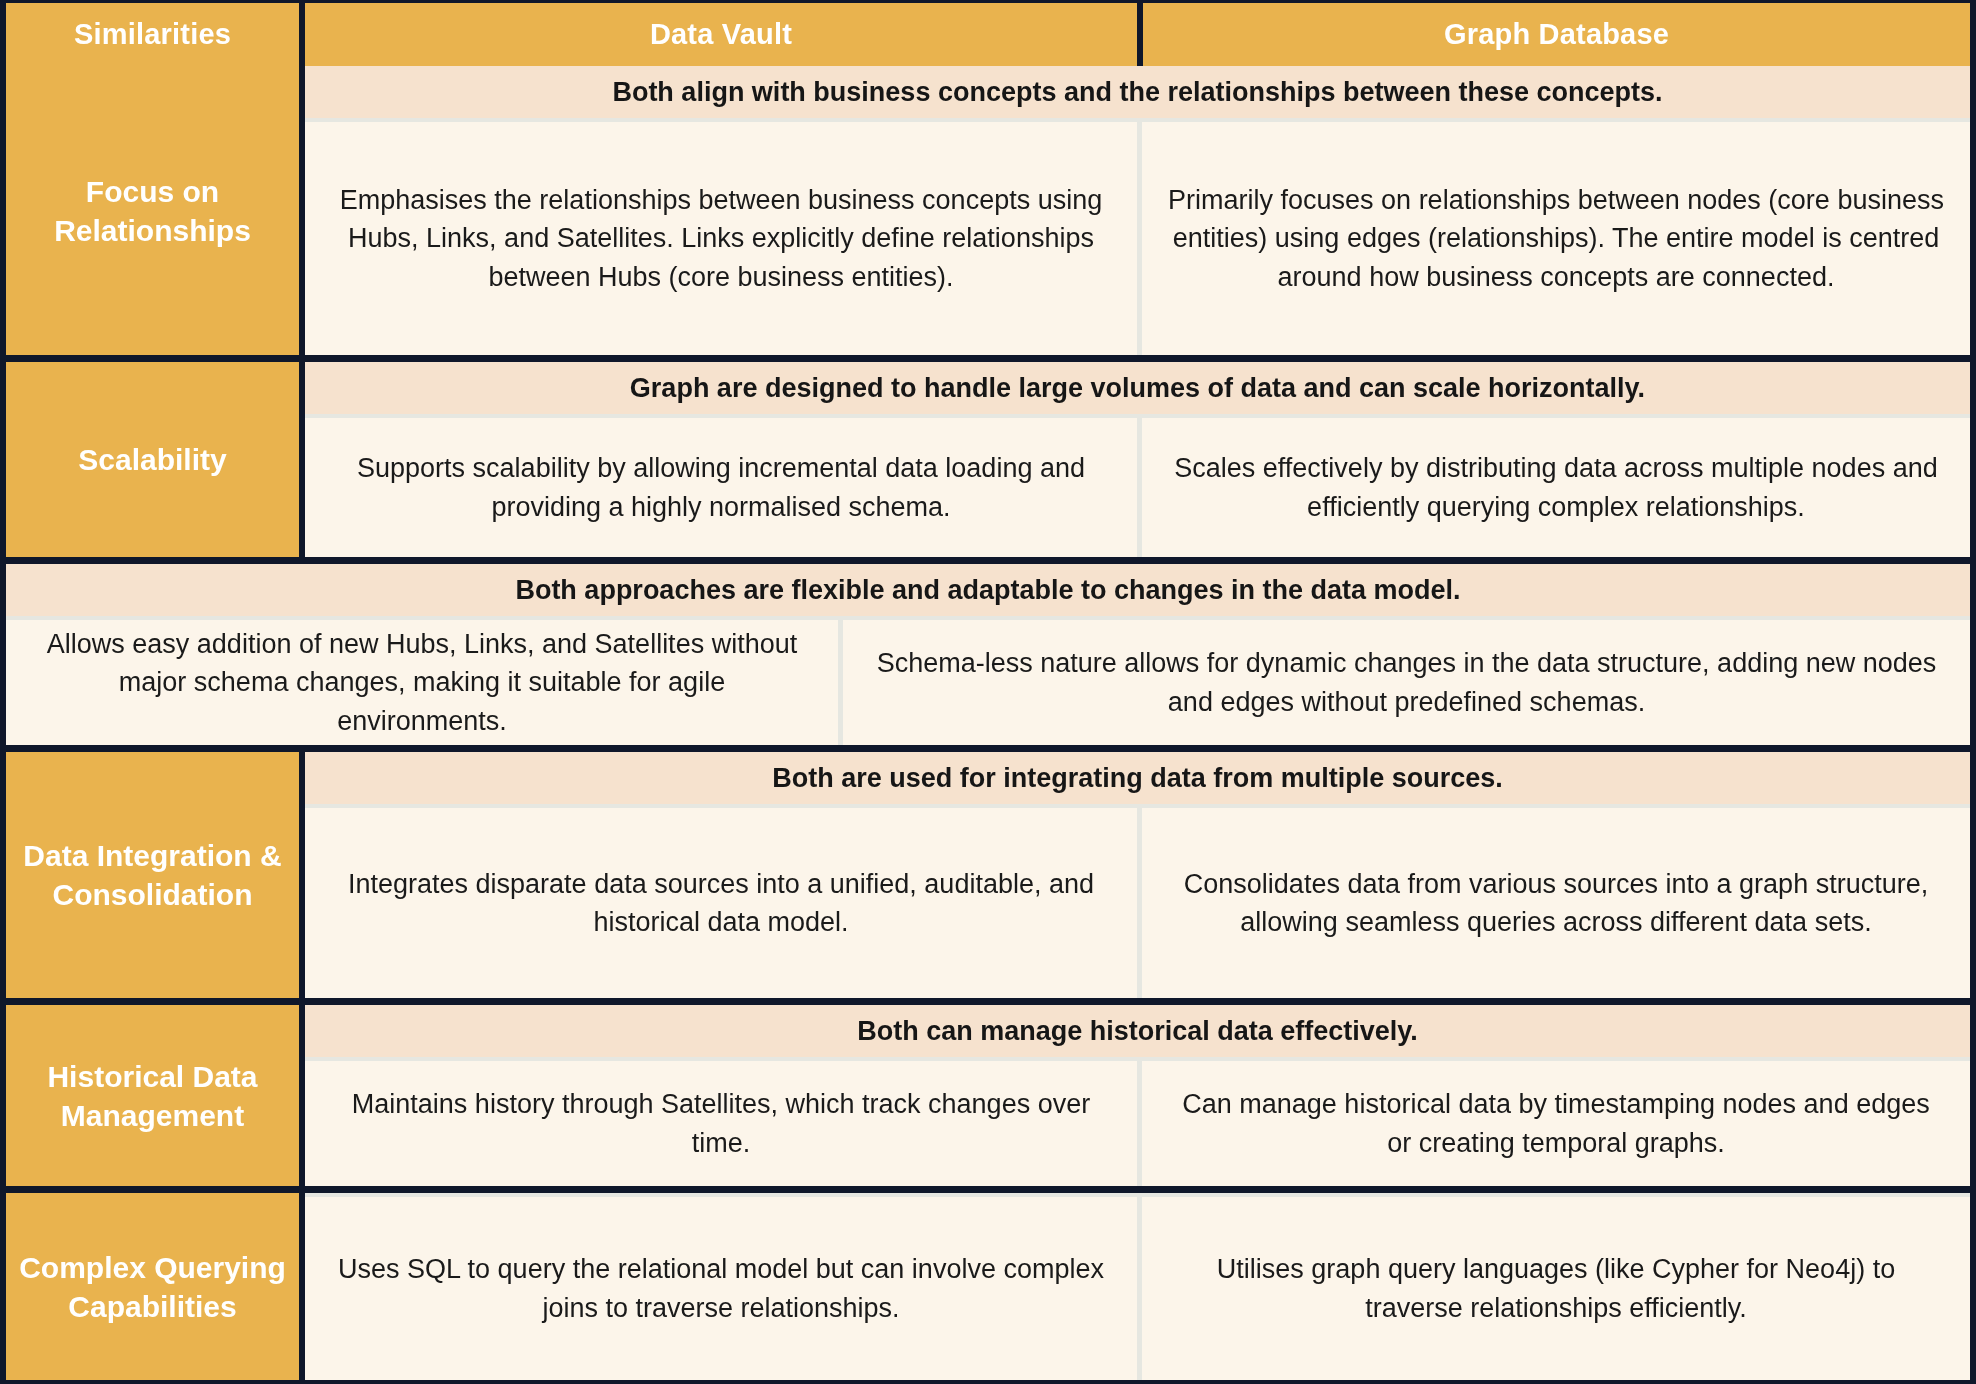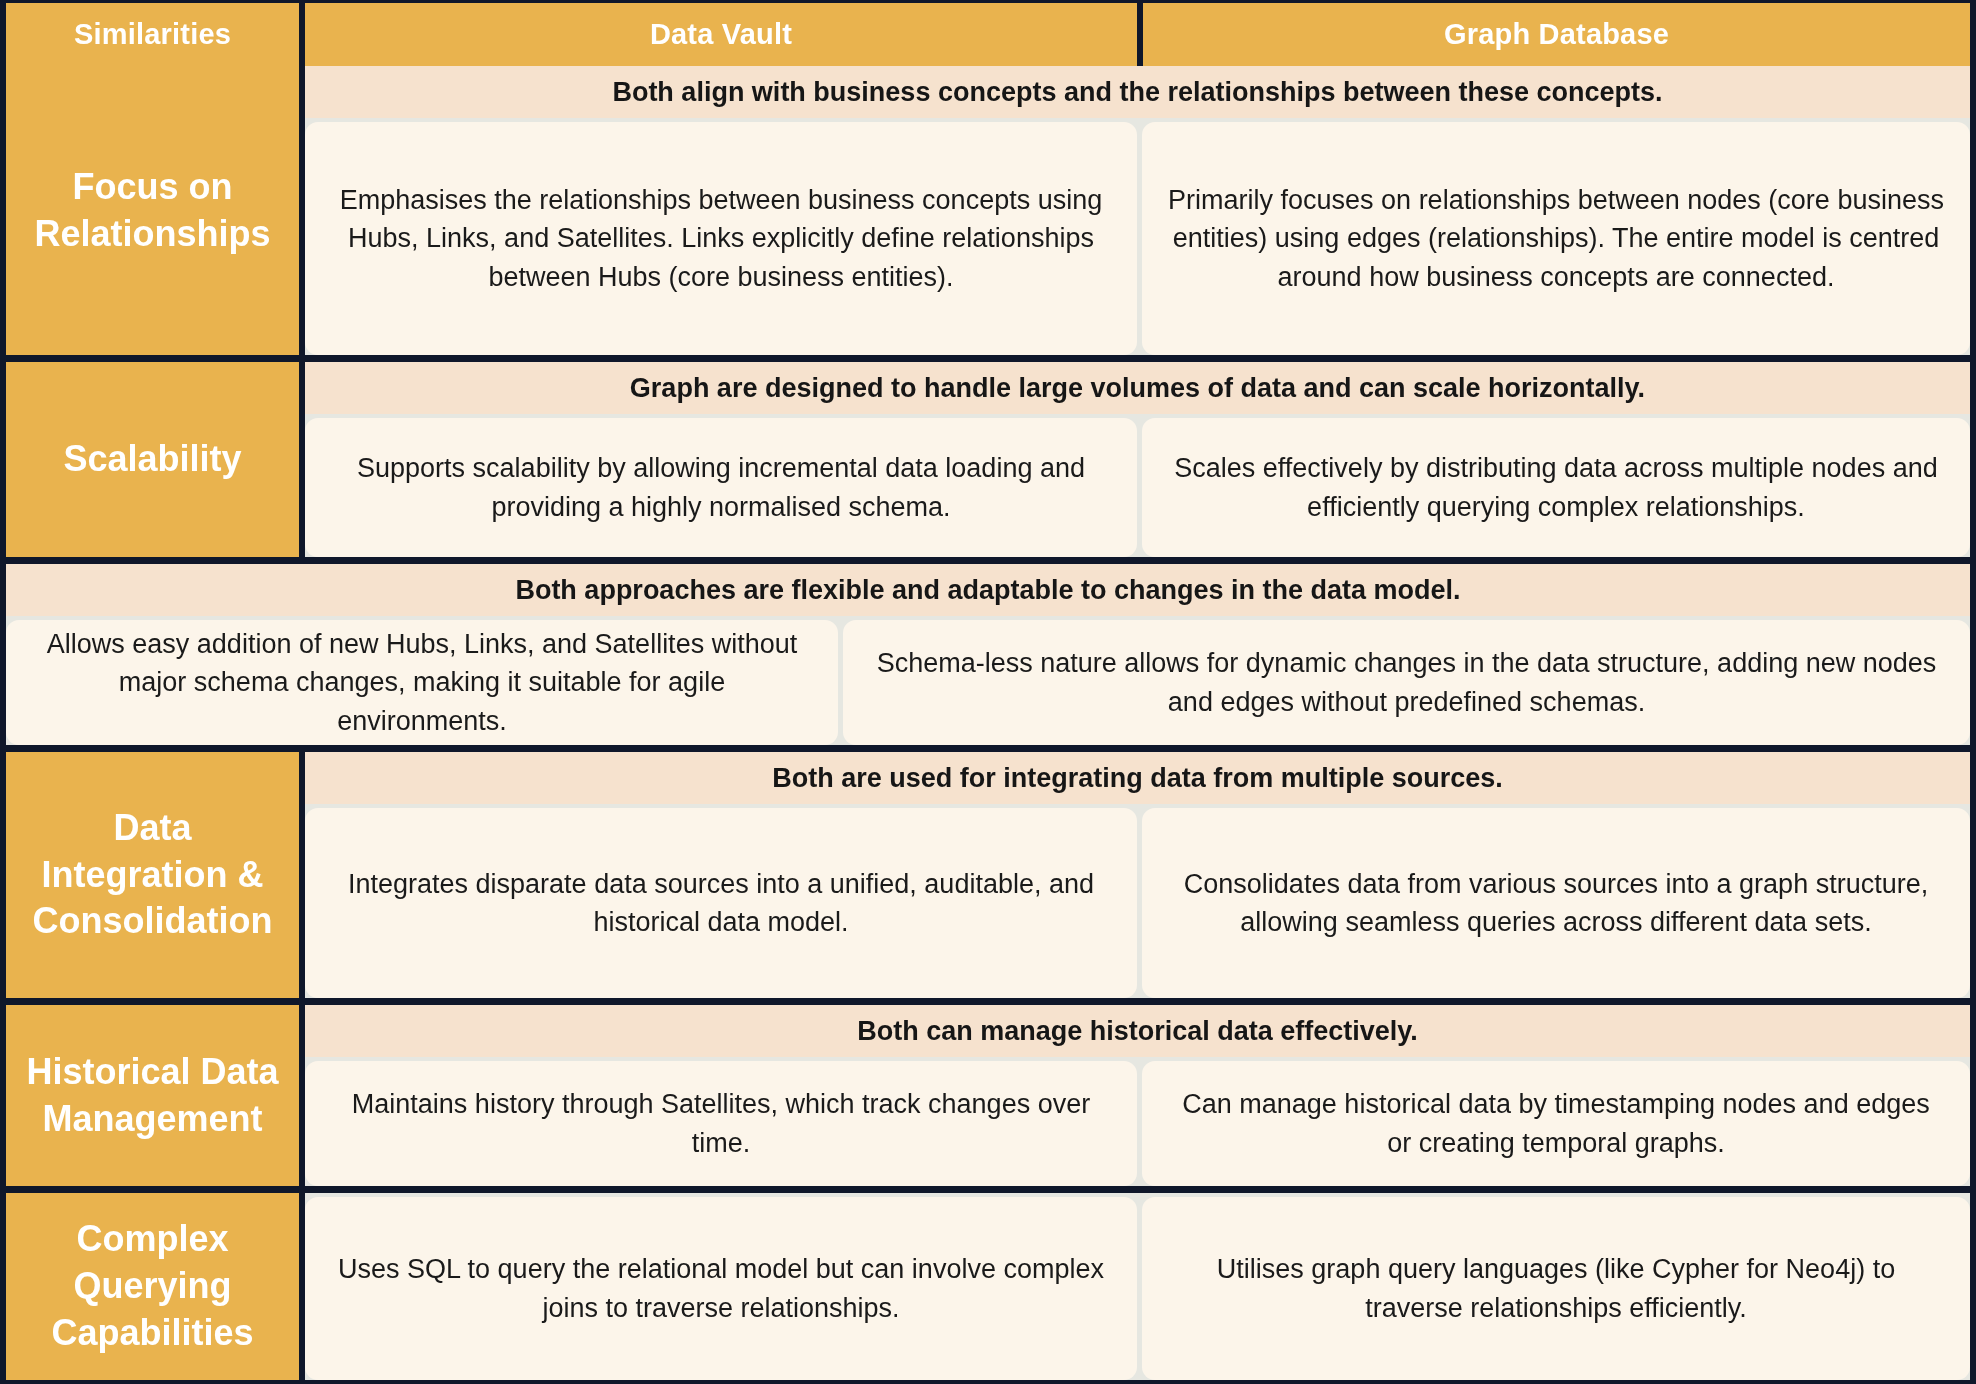--- a/index.html
+++ b/index.html
@@ -68,21 +68,21 @@
     gap: 6px;
     min-height: 0;
   }
 
   
   .label-cell {
     flex: 0 0 293px;
     background: #e9b34e;
     color: #ffffff;
     font-weight: bold;
-    font-size: 36px;
+    font-size: 30px;
     line-height: 1.3;
     display: flex;
     align-items: center;
     justify-content: center;
     text-align: center;
     padding: 4px 10px;
     box-sizing: border-box;
   }
 
   
@@ -122,21 +122,20 @@
     color: #1a1a1a;
     font-size: 27px;
     line-height: 1.42;
     text-align: center;
     display: flex;
     align-items: center;
     justify-content: center;
     padding: 8px 26px;
     box-sizing: border-box;
     min-width: 0;
-    border-radius: 13px;
   }
   .detail-vault { flex: 0 0 832px; }
   .detail-graph { flex: 1 1 auto; }
 
   
   .r0 { flex: 0 0 289px; }
   .r1 { flex: 0 0 195px; }
   .r2 { flex: 0 0 181px; }
   .r3 { flex: 0 0 246px; }
   .r4 { flex: 0 0 181px; }

